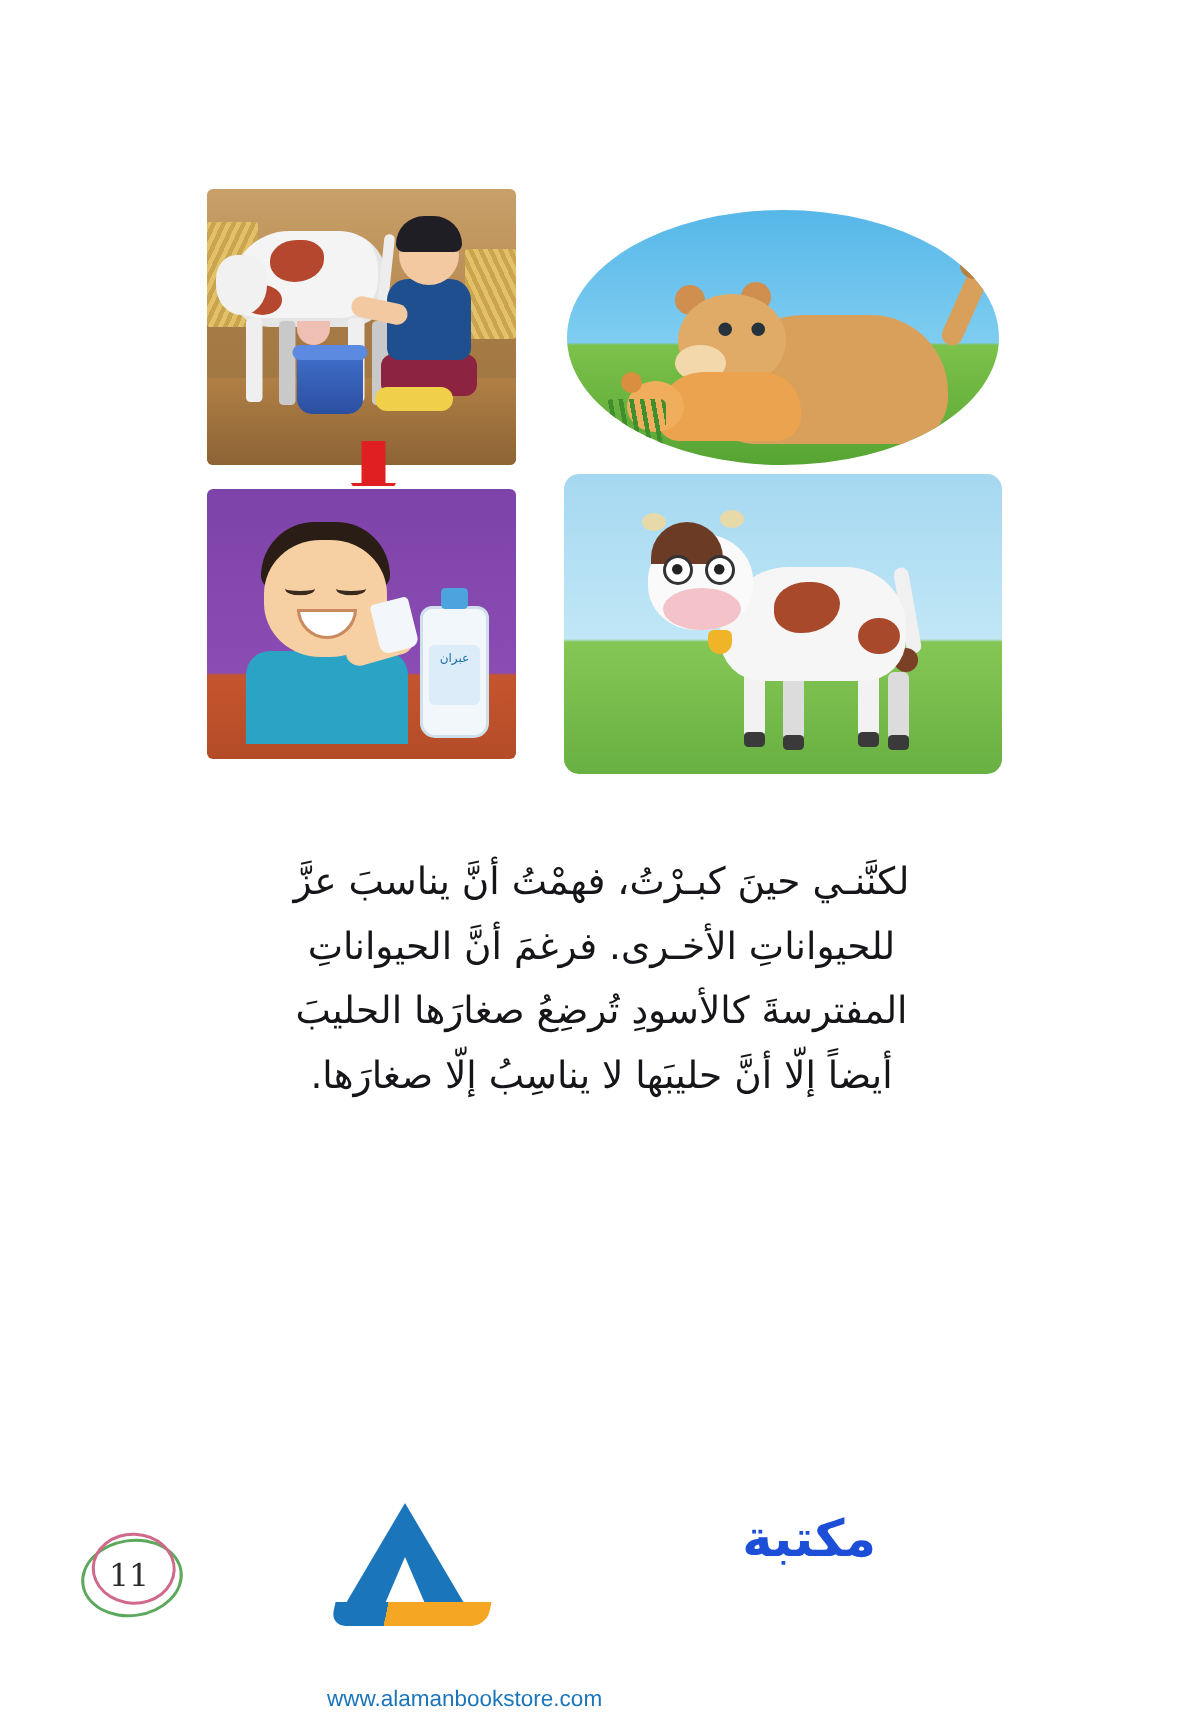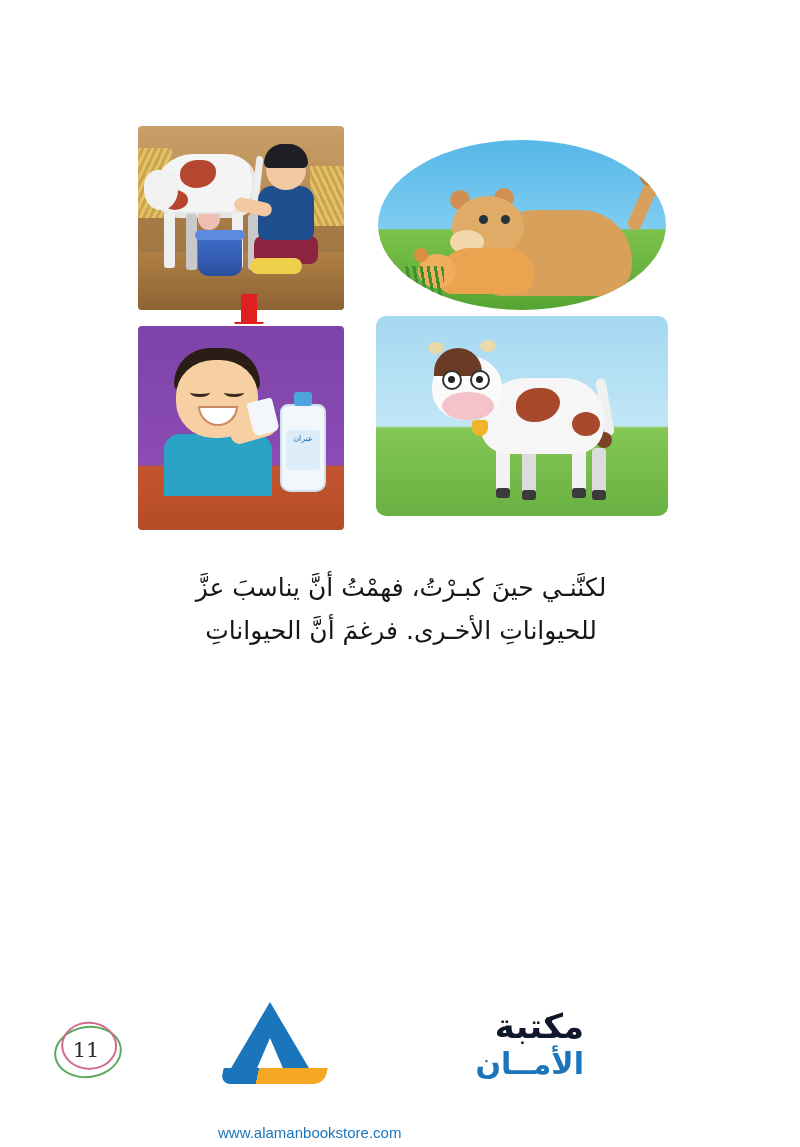--- a/index.html
+++ b/index.html
@@ -122,21 +122,21 @@
   .cub-ear { position:absolute; left:36px; bottom:48px; width:14px; height:14px; background:#d98f3f; border-radius:50%; }
   .grass-tuft { position:absolute; left:26px; bottom:10px; width:40px; height:34px;
     background: repeating-linear-gradient(80deg, #3f8f2f 0 3px, transparent 3px 7px);
     border-radius:4px; }
 
   
   .panel-drink {
     left: 8px;
     top: 208px;
     width: 206px;
-    height: 204px;
+    height: 180px;
     border-radius: 4px;
     background: linear-gradient(180deg, #7d43a8 0%, #8b4cb4 68%, #c4552e 69%, #b44c28 100%);
     box-shadow: 0 0 0 2px #ffffff;
   }
   .drink-boy-hair { position:absolute; left:36px; top:22px; width:86px; height:44px; background:#2a1d16; border-radius:44px 44px 10px 10px; }
   .drink-boy-head { position:absolute; left:38px; top:34px; width:82px; height:78px; background:#f6cfa2; border-radius:46%; }
   .drink-boy-eye { position:absolute; width:20px; height:6px; border-bottom:3px solid #3a2a1e; border-radius:50%; }
   .drink-boy-eye.e1 { left:52px; top:62px; }
   .drink-boy-eye.e2 { left:86px; top:62px; }
   .drink-boy-smile { position:absolute; left:60px; top:80px; width:40px; height:20px; background:#fff; border-radius:0 0 22px 22px; border:2px solid #c98a5e; box-sizing:border-box; }
@@ -256,21 +256,21 @@
   }
   .logo-swoosh {
     position:absolute; left: 4px; top: 66px; width: 104px; height: 16px;
     background: linear-gradient(90deg, #1b75bb 0 34%, #f5a623 34% 100%);
     border-radius: 0 0 10px 10px;
     transform: skewX(-12deg);
   }
   .logo-ar-line1 {
     position: absolute; left: 116px; top: 6px; width: 250px;
     text-align: right; direction: rtl;
-    font-size: 34px; font-weight: bold; color: #0f172a;
+    font-size: 34px; font-weight: bold; color: #1d4ed8;
     font-family: "DejaVu Sans", sans-serif;
   }
   .logo-ar-line2 {
     position: absolute; left: 116px; top: 46px; width: 250px;
     text-align: right; direction: rtl;
     font-size: 30px; font-weight: bold; color: #1b75bb;
     font-family: "DejaVu Sans", sans-serif;
   }
   .logo-en {
     position: absolute; left: 0; top: 92px; width: 370px;
@@ -377,31 +377,32 @@
       <div class="cow2-pupil p1"></div>
       <div class="cow2-pupil p2"></div>
       <div class="cow2-muzzle"></div>
       <div class="cow2-bell"></div>
     </div>
   </div>
 
   <div class="body-text">
     <p>لكنَّنـي حينَ كبـرْتُ، فهمْتُ أنَّ يناسبَ عزَّ</p>
     <p>للحيواناتِ الأخـرى. فرغمَ أنَّ الحيواناتِ</p>
+    <p>المفترسةَ كالأسودِ تُرضِعُ صغارَها الحليبَ</p>
+    <p>أيضاً إلّا أنَّ حليبَها لا يناسِبُ إلّا صغارَها.</p>
   </div>
 
   <div class="page-number-wrap">
     <div class="page-number-ring"></div>
     <div class="page-number">11</div>
   </div>
 
   <div class="footer-logo">
     <div class="logo-mark">
       <div class="logo-a-blue"></div>
       <div class="logo-a-notch"></div>
       <div class="logo-swoosh"></div>
     </div>
     <div class="logo-ar-line1">مكتبة</div>
-    <div class="logo-ar-line2">الأمــان</div>
     <div class="logo-url">www.alamanbookstore.com</div>
   </div>
 
 </div>
 
 </body></html>

